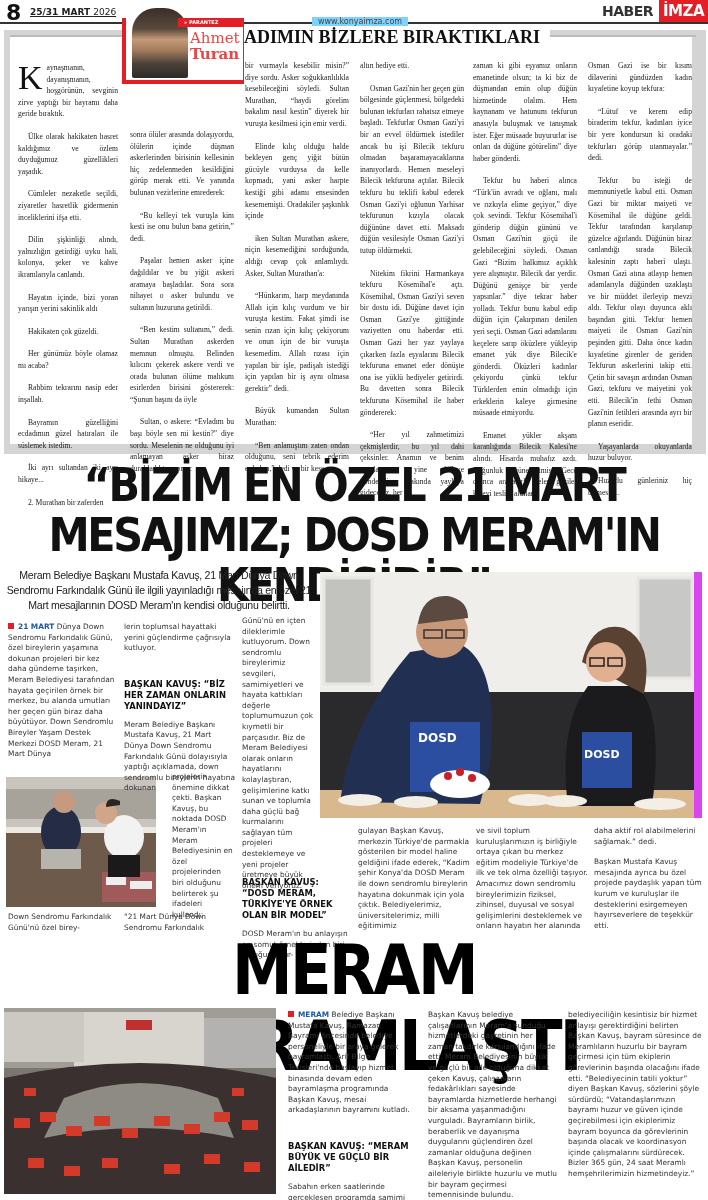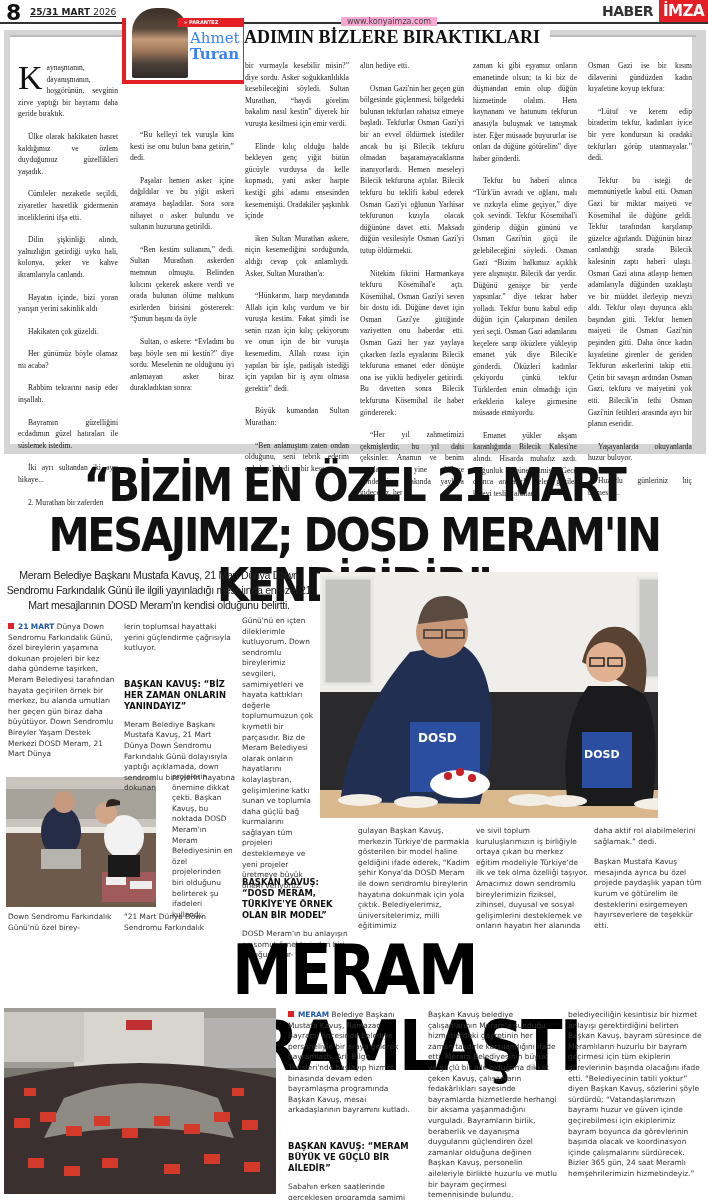--- a/index.html
+++ b/index.html
@@ -5,48 +5,48 @@
   * { box-sizing: border-box; margin: 0; padding: 0; }
   html, body { width: 708px; height: 1200px; overflow: hidden; background: #fff; }
   body { position: relative; font-family: "DejaVu Serif", serif; color: #222; }
 
   
   .masthead { position: absolute; left: 0; top: 0; width: 708px; height: 26px; }
   .page-num { position: absolute; left: 6px; top: 2px; font: 900 22px/22px "DejaVu Sans", sans-serif; color: #111; }
   .issue-date { position: absolute; left: 30px; top: 6px; font: bold 9px/12px "DejaVu Sans", sans-serif; color: #222; text-decoration: underline; }
   .issue-date .yr { font-weight: normal; }
   .head-rule { position: absolute; left: 0; top: 22px; width: 708px; height: 2px; background: #333; }
-  .site-url { position: absolute; left: 312px; top: 17px; padding: 0 6px; background: #f9a8d4; font: 8px/10px "DejaVu Sans", sans-serif; color: #444; margin-left: 29px; }
+  .site-url { position: absolute; left: 312px; top: 17px; padding: 0 6px; background: #7dd3fc; font: 8px/10px "DejaVu Sans", sans-serif; color: #444; }
   .brand { position: absolute; right: 0; top: 0; height: 22px; display: flex; align-items: stretch; }
   .brand-haber { font: 900 14px/22px "DejaVu Sans", sans-serif; color: #333; padding-right: 6px; letter-spacing: -0.5px; }
   .brand-imza { background: #e31e24; color: #fff; font: 900 15px/22px "DejaVu Sans", sans-serif; padding: 0 4px; letter-spacing: -0.5px; }
 
   
   .column-box { position: absolute; left: 4px; top: 30px; width: 702px; height: 424px; background: #d4d4d4; padding: 6px 10px 10px 6px; }
   .column-inner { position: absolute; left: 6px; top: 6px; right: 14px; bottom: 10px; background: #fff; }
   .column-title { position: absolute; left: 190px; top: -6px; background: #fff; padding: 0 10px; font: bold 18px/22px "Liberation Serif", serif; color: #111; letter-spacing: 0; }
   .author-card { position: absolute; left: 122px; top: 18px; width: 122px; height: 66px; background: #fff; border-left: 4px solid #e31e24; border-bottom: 4px solid #e31e24; border-right: 1px solid #e31e24; }
   .author-photo { position: absolute; left: 6px; top: -10px; width: 56px; height: 70px; background: linear-gradient(180deg,#3a2e28 0%,#5a4a3c 30%,#c49a78 45%,#a47c5e 60%,#4a4038 80%,#2e2a28 100%); border-radius: 24px 24px 2px 2px; }
   .parantez-tag { position: absolute; left: 52px; top: 0; width: 66px; height: 9px; background: #e31e24; color: #fff; font: bold 5px/9px "DejaVu Sans", sans-serif; padding-left: 6px; }
-  .author-name { position: absolute; left: 64px; top: 12px; font: 15px/16px "DejaVu Serif", serif; color: #3b82f6; }
+  .author-name { position: absolute; left: 64px; top: 12px; font: 15px/16px "DejaVu Serif", serif; color: #ef4444; }
   .author-name .last { font-weight: bold; display: block; }
   .col-text { position: absolute; font: 7.6px/11.6px "Liberation Serif", serif; color: #222; text-align: justify; }
   .col-text p { margin-bottom: 11px; text-indent: 10px; }
   .col-text p.noind { text-indent: 0; }
   .dropcap { float: left; font: 34px/30px "Liberation Serif", serif; margin: 1px 4px 0 0; color: #111; }
 
   
   .headline-1 { position: absolute; left: 0; top: 460px; width: 708px; text-align: center; font: 900 46px/50px "DejaVu Sans", sans-serif; color: #111; letter-spacing: -2.5px; transform: scaleX(0.9); transform-origin: center top; }
   .deck-1 { position: absolute; left: 4px; top: 568px; width: 310px; text-align: center; font: 10.6px/15px "Liberation Sans", sans-serif; color: #222; letter-spacing: -0.3px; }
   .news-text { position: absolute; font: 7.4px/10.6px "DejaVu Sans", sans-serif; color: #333; }
   .news-text p { margin-bottom: 10px; }
   .kicker { color: #1f56a8; font-weight: bold; text-align: center; }
   .kicker::before { content: ""; display: inline-block; width: 6px; height: 6px; background: #e31e24; margin-right: 4px; vertical-align: 0; }
   .sub { font: bold 8.4px/11px "DejaVu Sans", sans-serif; color: #111; margin-bottom: 8px; text-transform: uppercase; margin-top: 25px; }
-  .photo-kitchen { position: absolute; left: 320px; top: 572px; width: 338px; height: 246px; overflow: hidden; background: #a16207; }
+  .photo-kitchen { position: absolute; left: 320px; top: 572px; width: 382px; height: 246px; overflow: hidden; background: #d946ef; }
   .photo-garden { position: absolute; left: 6px; top: 777px; width: 150px; height: 130px; overflow: hidden; background: #9a8f84; }
 
   
   .headline-2 { position: absolute; left: 0; top: 932px; width: 708px; text-align: center; font: 900 70px/76px "DejaVu Sans", sans-serif; color: #000; letter-spacing: -3px; transform: scaleX(0.87); transform-origin: center top; }
   .photo-crowd { position: absolute; left: 4px; top: 1008px; width: 272px; height: 186px; overflow: hidden; background: #8c8a86; }
 </style>
 </head>
 <body>
 
 <header class="masthead">
@@ -86,20 +86,21 @@
   <p>Hayatın içinde, bizi yoran yarışın yerini sakinlik aldı</p>
   <p>Hakikaten çok güzeldi.</p>
   <p>Her günümüz böyle olamaz mı acaba?</p>
   <p>Rabbim tekrarını nasip eder inşallah.</p>
   <p>Bayramın güzelliğini ecdadımın güzel hatıraları ile süslemek istedim.</p>
   <p>İki ayrı sultandan iki ayrı hikaye...</p>
   <p>2. Murathan bir zaferden</p>
 </div>
 
 <div class="col-text" style="left:130px;top:129px;width:104px;">
+  <p class="noind">sonra ölüler arasında dolaşıyordu, ölülerin içinde düşman askerlerinden birisinin kellesinin hiç zedelenmeden kesildiğini görüp merak etti. Ve yanında bulunan vezirlerine emrederek:</p>
   <p>“Bu kelleyi tek vuruşla kim kesti ise onu bulun bana getirin,” dedi.</p>
   <p>Paşalar hemen asker içine dağıldılar ve bu yiğit askeri aramaya başladılar. Sora sora nihayet o asker bulundu ve sultanın huzuruna getirildi.</p>
   <p>“Ben kestim sultanım,” dedi. Sultan Murathan askerden memnun olmuştu. Belinden kılıcını çekerek askere verdi ve orada bulunan ölüme mahkum esirlerden birisini göstererek: “Şunun başını da öyle</p>
   <p>Sultan, o askere: “Evladım bu başı böyle sen mi kestin?” diye sordu. Meselenin ne olduğunu iyi anlamayan asker biraz durakladıktan sonra:</p>
 </div>
 
 <div class="col-text" style="left:245px;top:60px;width:104px;">
   <p class="noind">bir vurmayla kesebilir misin?” diye sordu. Asker soğukkanlılıkla kesebileceğini söyledi. Sultan Murathan, “haydi görelim bakalım nasıl kestin” diyerek bir vuruşta kesilmesi için emir verdi.</p>
   <p>Elinde kılıç olduğu halde bekleyen genç yiğit bütün gücüyle vurduysa da kelle kopmadı, yani asker harpte kestiği gibi adamı ensesinden kesememişti. Oradakiler şaşkınlık içinde</p>
   <p>iken Sultan Murathan askere, niçin kesemediğini sorduğunda, aldığı cevap çok anlamlıydı. Asker, Sultan Murathan'a:</p>
@@ -202,21 +203,21 @@
     <ellipse cx="210" cy="228" rx="22" ry="6" fill="#f3efe6"></ellipse>
     <ellipse cx="245" cy="229" rx="22" ry="6" fill="#f3efe6"></ellipse>
     <ellipse cx="340" cy="232" rx="26" ry="6" fill="#f3efe6"></ellipse>
   </svg>
 </div>
 
 <div class="news-text" style="left:358px;top:826px;width:112px;">gulayan Başkan Kavuş, merkezin Türkiye'de parmakla gösterilen bir model haline geldiğini ifade ederek, “Kadim şehir Konya'da DOSD Meram ile down sendromlu bireylerin hayatına dokunmak için yola çıktık. Belediyelerimiz, üniversitelerimiz, milli eğitimimiz</div>
 <div class="news-text" style="left:476px;top:826px;width:112px;">ve sivil toplum kuruluşlarımızın iş birliğiyle ortaya çıkan bu merkez eğitim modeliyle Türkiye'de ilk ve tek olma özelliği taşıyor. Amacımız down sendromlu bireylerimizin fiziksel, zihinsel, duyusal ve sosyal gelişimlerini desteklemek ve onların hayatın her alanında</div>
 <div class="news-text" style="left:594px;top:826px;width:108px;">
   <p>daha aktif rol alabilmelerini sağlamak.” dedi.</p>
-  <p>Başkan Mustafa Kavuş mesajında ayrıca bu özel projede paydaşlık yapan tüm kurum ve götürelim ile desteklerini esirgemeyen hayırseverlere de teşekkür etti.</p>
+  <p>Başkan Mustafa Kavuş mesajında ayrıca bu özel projede paydaşlık yapan tüm kurum ve kuruluşlar ile desteklerini esirgemeyen hayırseverlere de teşekkür etti.</p>
 </div>
 
 <h1 class="headline-2">MERAM BAYRAMLAŞTI</h1>
 
 <div class="photo-crowd">
   <svg width="272" height="186" viewBox="0 0 272 186">
     <rect width="272" height="186" fill="#a09c96"></rect>
     <rect x="70" y="4" width="130" height="60" fill="#d8d4ce"></rect>
     <rect x="0" y="4" width="80" height="50" fill="#ccc8c2"></rect>
     <rect x="200" y="10" width="72" height="60" fill="#b4b2b0"></rect>

